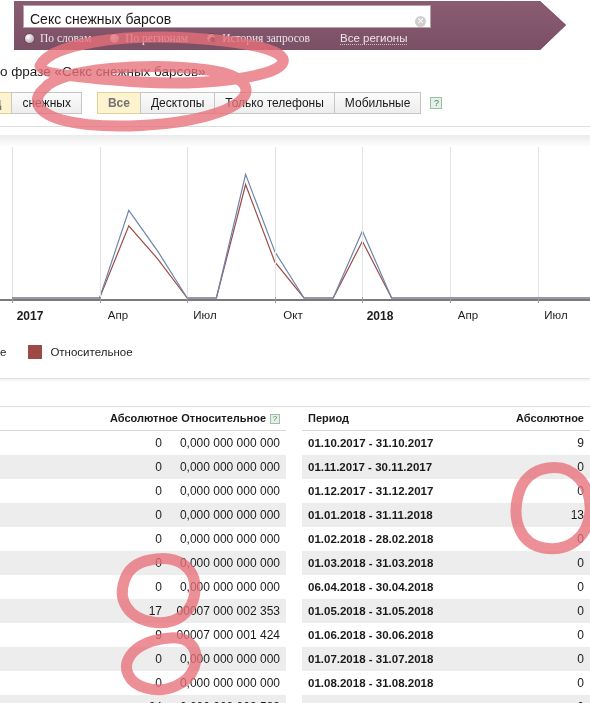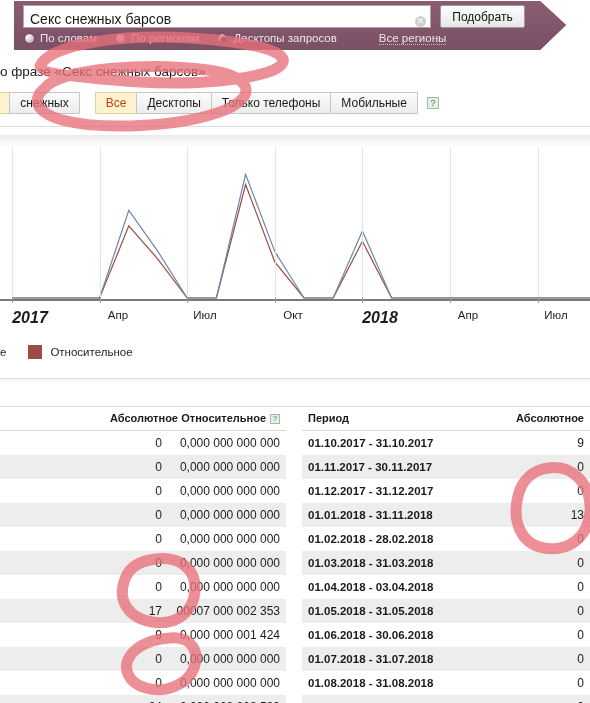--- a/index.html
+++ b/index.html
@@ -35,62 +35,62 @@
     font-family:"Liberation Sans", sans-serif;
   }
   #submit-btn {
     margin-left:9px; width:85px; height:23px;
     background:linear-gradient(180deg,#fdfdfd 0%, #e8e8e8 100%);
     border:1px solid #9b9b9b; border-radius:2px;
     font-size:12px; color:#111; display:flex; align-items:center; justify-content:center;
     white-space:nowrap;
   }
   #radio-row { position:absolute; left:10px; top:29px; height:16px; display:flex; align-items:center; color:#efe3e9; font-size:11.5px; }
-  .radio-item { display:flex; align-items:center; margin-right:18px; white-space:nowrap; }
+  .radio-item { display:flex; align-items:center; margin-right:18px; white-space:nowrap;font-family:Liberation Serif, serif; }
   .radio-dot {
     width:11px; height:11px; border-radius:50%;
     background:radial-gradient(circle at 35% 32%, #fff 0%, #cfc5cb 55%, #a99aa3 100%);
     border:1px solid #6d4659; margin-right:5px; flex:0 0 auto; position:relative;
   }
   .radio-item.selected .radio-dot { background:radial-gradient(circle at 35% 32%, #eae4e7 0%, #bdb1b8 40%, #6e5463 70%, #3e2b36 100%); }
   .radio-item.selected .radio-dot:after {
     content:""; position:absolute; left:3px; top:3px; width:5px; height:5px; border-radius:50%; background:#2b1b24;
   }
-  #region-link { color:#f0e4ea; border-bottom:1px dotted #d4bcc8; font-size:11.5px; white-space:nowrap; margin-left:24px; }
+  #region-link { color:#f0e4ea; border-bottom:1px dotted #d4bcc8; font-size:11.5px; white-space:nowrap; margin-left:12px; }
 
   
   #subtitle { position:absolute; left:0; top:64px; font-size:13.5px; color:#1c1c1c; white-space:nowrap; }
 
   
   #tabrow { position:absolute; left:-46px; top:92px; height:23px; display:flex; align-items:flex-start; }
   .tabgroup { display:flex; }
   .tab {
     height:22px; padding:0 10px; display:flex; align-items:center; justify-content:center;
     border:1px solid #c6c6c6; background:linear-gradient(180deg,#fbfbfb 0%,#ededed 100%);
     font-size:12px; color:#1a1a1a; white-space:nowrap; margin-right:-1px;
   }
-  .tab.active { background:#fdf3cf; border-color:#e0d39a; color:#c2410c; }
+  .tab.active { background:#fdf3cf; border-color:#e0d39a; color:#737373;font-weight:bold; }
   #tabgroup2 { margin-left:16px; }
   #help-icon-tabs {
     width:12px; height:12px; margin-left:10px; margin-top:5px;
     border:1px solid #9cbfa6; background:#e4f0e6; color:#4a7a57;
     font-size:9px; line-height:10px; text-align:center;
   }
   #tabrow-bottomline { position:absolute; left:0; top:126px; width:590px; height:1px; background:#dcdcdc; }
 
   
   #chart-panel { position:absolute; left:0; top:135px; width:590px; height:196px; background:#fff; }
   #chart-topshade { position:absolute; left:0; top:0; width:590px; height:12px;
      background:linear-gradient(180deg,#ebebeb 0%, #ffffff 100%); }
   #plot { position:absolute; left:0; top:12px; width:590px; height:152px; }
   .gridline { position:absolute; top:0; width:1px; height:152px; background:#e3e3e3; }
   #axis { position:absolute; left:0; top:164px; width:590px; height:2px; background:#7a7a7a; }
   .tick { position:absolute; top:162px; width:1px; height:6px; background:#9a9a9a; }
   .xlabel { position:absolute; top:174px; font-size:11.5px; color:#1d1d1d; transform:translateX(-50%); white-space:nowrap; }
-  .xlabel.bold { font-weight:bold; font-size:16px;font-style:italic; }
+  .xlabel.bold { font-weight:bold; font-size:12px; }
 
   
   #legend { position:absolute; left:0; top:343px; height:18px; display:flex; align-items:center; }
   #legend-cut { font-size:11.5px; color:#222; margin-right:22px; }
   .legend-item { display:flex; align-items:center; }
   .legend-swatch { width:14px; height:14px; background:#9e4a44; margin-right:8px; }
   .legend-label { font-size:11.5px; color:#1d1d1d; white-space:nowrap; }
 
   
   #sep1 { position:absolute; left:0; top:378px; width:590px; height:1px; background:#e0e0e0; }
@@ -128,35 +128,34 @@
 
 <div id="toolbar-wrap">
   <div id="toolbar">
     <div id="toolbar-inner"></div>
 
     <div id="search-row">
       <div id="search-input-box">
         <span class="val">Секс снежных барсов</span>
         <span id="clear-icon">✕</span>
       </div>
-      <div id="submit-btn">Подобрать</div>
     </div>
 
     <div id="radio-row">
       <div class="radio-item">
         <span class="radio-dot"></span>
         <span>По словам</span>
       </div>
       <div class="radio-item">
         <span class="radio-dot"></span>
         <span>По регионам</span>
       </div>
       <div class="radio-item selected">
         <span class="radio-dot"></span>
-        <span>Десктопы запросов</span>
+        <span>История запросов</span>
       </div>
       <span id="region-link">Все регионы</span>
     </div>
   </div>
 </div>
 
 <div id="subtitle">о фразе «Секс снежных барсов»</div>
 
 <div id="tabrow">
   <div class="tabgroup" id="tabgroup1">
@@ -259,21 +258,21 @@
             <td class="c-rel">0,000 000 000 000</td>
           </tr>
           <tr class="odd">
             <td class="c-phrase">2017</td>
             <td class="c-abs">17</td>
             <td class="c-rel">00007 000 002 353</td>
           </tr>
           <tr class="even">
             <td class="c-phrase">2017</td>
             <td class="c-abs">9</td>
-            <td class="c-rel">0,000 000 001 424</td>
+            <td class="c-rel">00007 000 001 424</td>
           </tr>
           <tr class="odd">
             <td class="c-phrase">2017</td>
             <td class="c-abs">0</td>
             <td class="c-rel">0,000 000 000 000</td>
           </tr>
           <tr class="even">
             <td class="c-phrase">2017</td>
             <td class="c-abs">0</td>
             <td class="c-rel">0,000 000 000 000</td>
@@ -314,21 +313,21 @@
           </tr>
           <tr class="even">
             <td class="c-period">01.02.2018 - 28.02.2018</td>
             <td class="c-abs">0</td>
           </tr>
           <tr class="odd">
             <td class="c-period">01.03.2018 - 31.03.2018</td>
             <td class="c-abs">0</td>
           </tr>
           <tr class="even">
-            <td class="c-period">01.04.2018 - 03.04.2018</td>
+            <td class="c-period">06.04.2018 - 30.04.2018</td>
             <td class="c-abs">0</td>
           </tr>
           <tr class="odd">
             <td class="c-period">01.05.2018 - 31.05.2018</td>
             <td class="c-abs">0</td>
           </tr>
           <tr class="even">
             <td class="c-period">01.06.2018 - 30.06.2018</td>
             <td class="c-abs">0</td>
           </tr>

